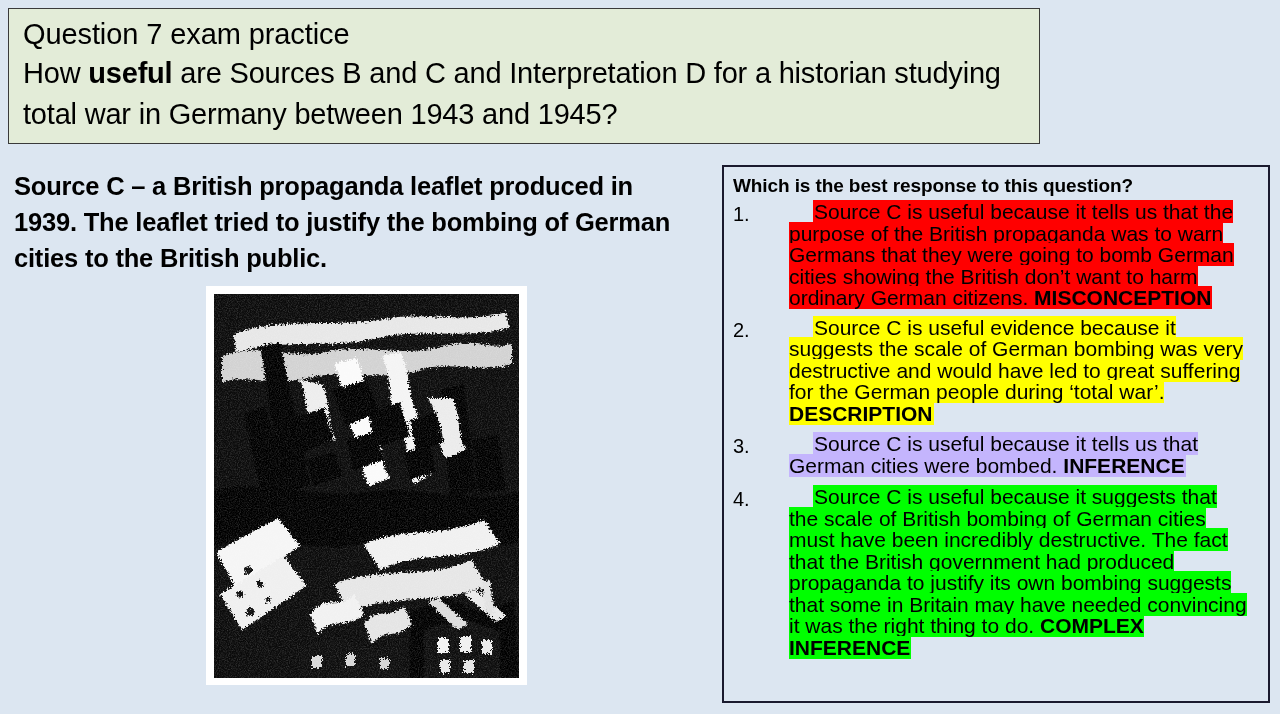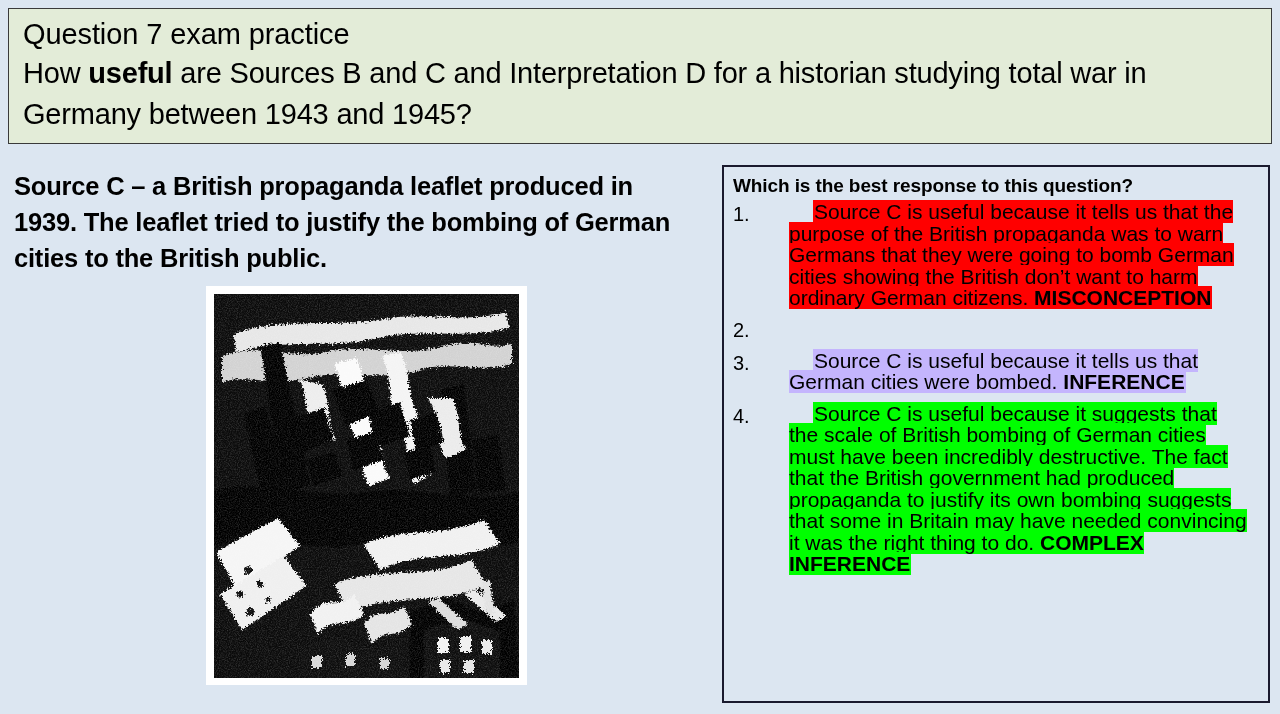--- a/index.html
+++ b/index.html
@@ -14,21 +14,21 @@
     font-family: "Liberation Sans", sans-serif;
     overflow: hidden;
     position: relative;
   }
 
   
   #question-box {
     position: absolute;
     left: 8px;
     top: 8px;
-    width: 1264px;
+    width: 1032px;
     height: 136px;
     background: #e3ecd8;
     border: 1.5px solid #3a3a3a;
     padding: 6px 14px 0 14px;
   }
   #question-title {
     font-size: 29px;
     line-height: 38px;
     color: #000;
     letter-spacing: -0.1px;
@@ -222,20 +222,21 @@
 <div id="answers-panel">
   <div id="answers-heading">Which is the best response to this question?</div>
 
   <div class="answer-row r1">
     <div class="answer-num">1.</div>
     <div class="answer-body"><span class="hl" style="background: rgb(255, 0, 0);"><span>Source C is useful because it tells us that the purpose of the British propaganda was to warn Germans that they were going to bomb German cities showing the British don’t want to harm ordinary German citizens. </span><b>MISCONCEPTION</b></span></div>
   </div>
 
   <div class="answer-row r2">
     <div class="answer-num">2.</div>
+    <div class="answer-body"><span class="hl" style="background: rgb(255, 255, 0);"><span>Source C is useful evidence because it suggests the scale of German bombing was very destructive and would have led to great suffering for the German people during ‘total war’. </span><b>DESCRIPTION</b></span></div>
   </div>
 
   <div class="answer-row r3">
     <div class="answer-num">3.</div>
     <div class="answer-body"><span class="hl" style="background: #c4b5fd;"><span>Source C is useful because it tells us that German cities were bombed. </span><b>INFERENCE</b></span></div>
   </div>
 
   <div class="answer-row r4">
     <div class="answer-num">4.</div>
     <div class="answer-body"><span class="hl" style="background: rgb(0, 255, 0);"><span>Source C is useful because it suggests that the scale of British bombing of German cities must have been incredibly destructive. The fact that the British government had produced propaganda to justify its own bombing suggests that some in Britain may have needed convincing it was the right thing to do. </span><b>COMPLEX INFERENCE</b></span></div>

